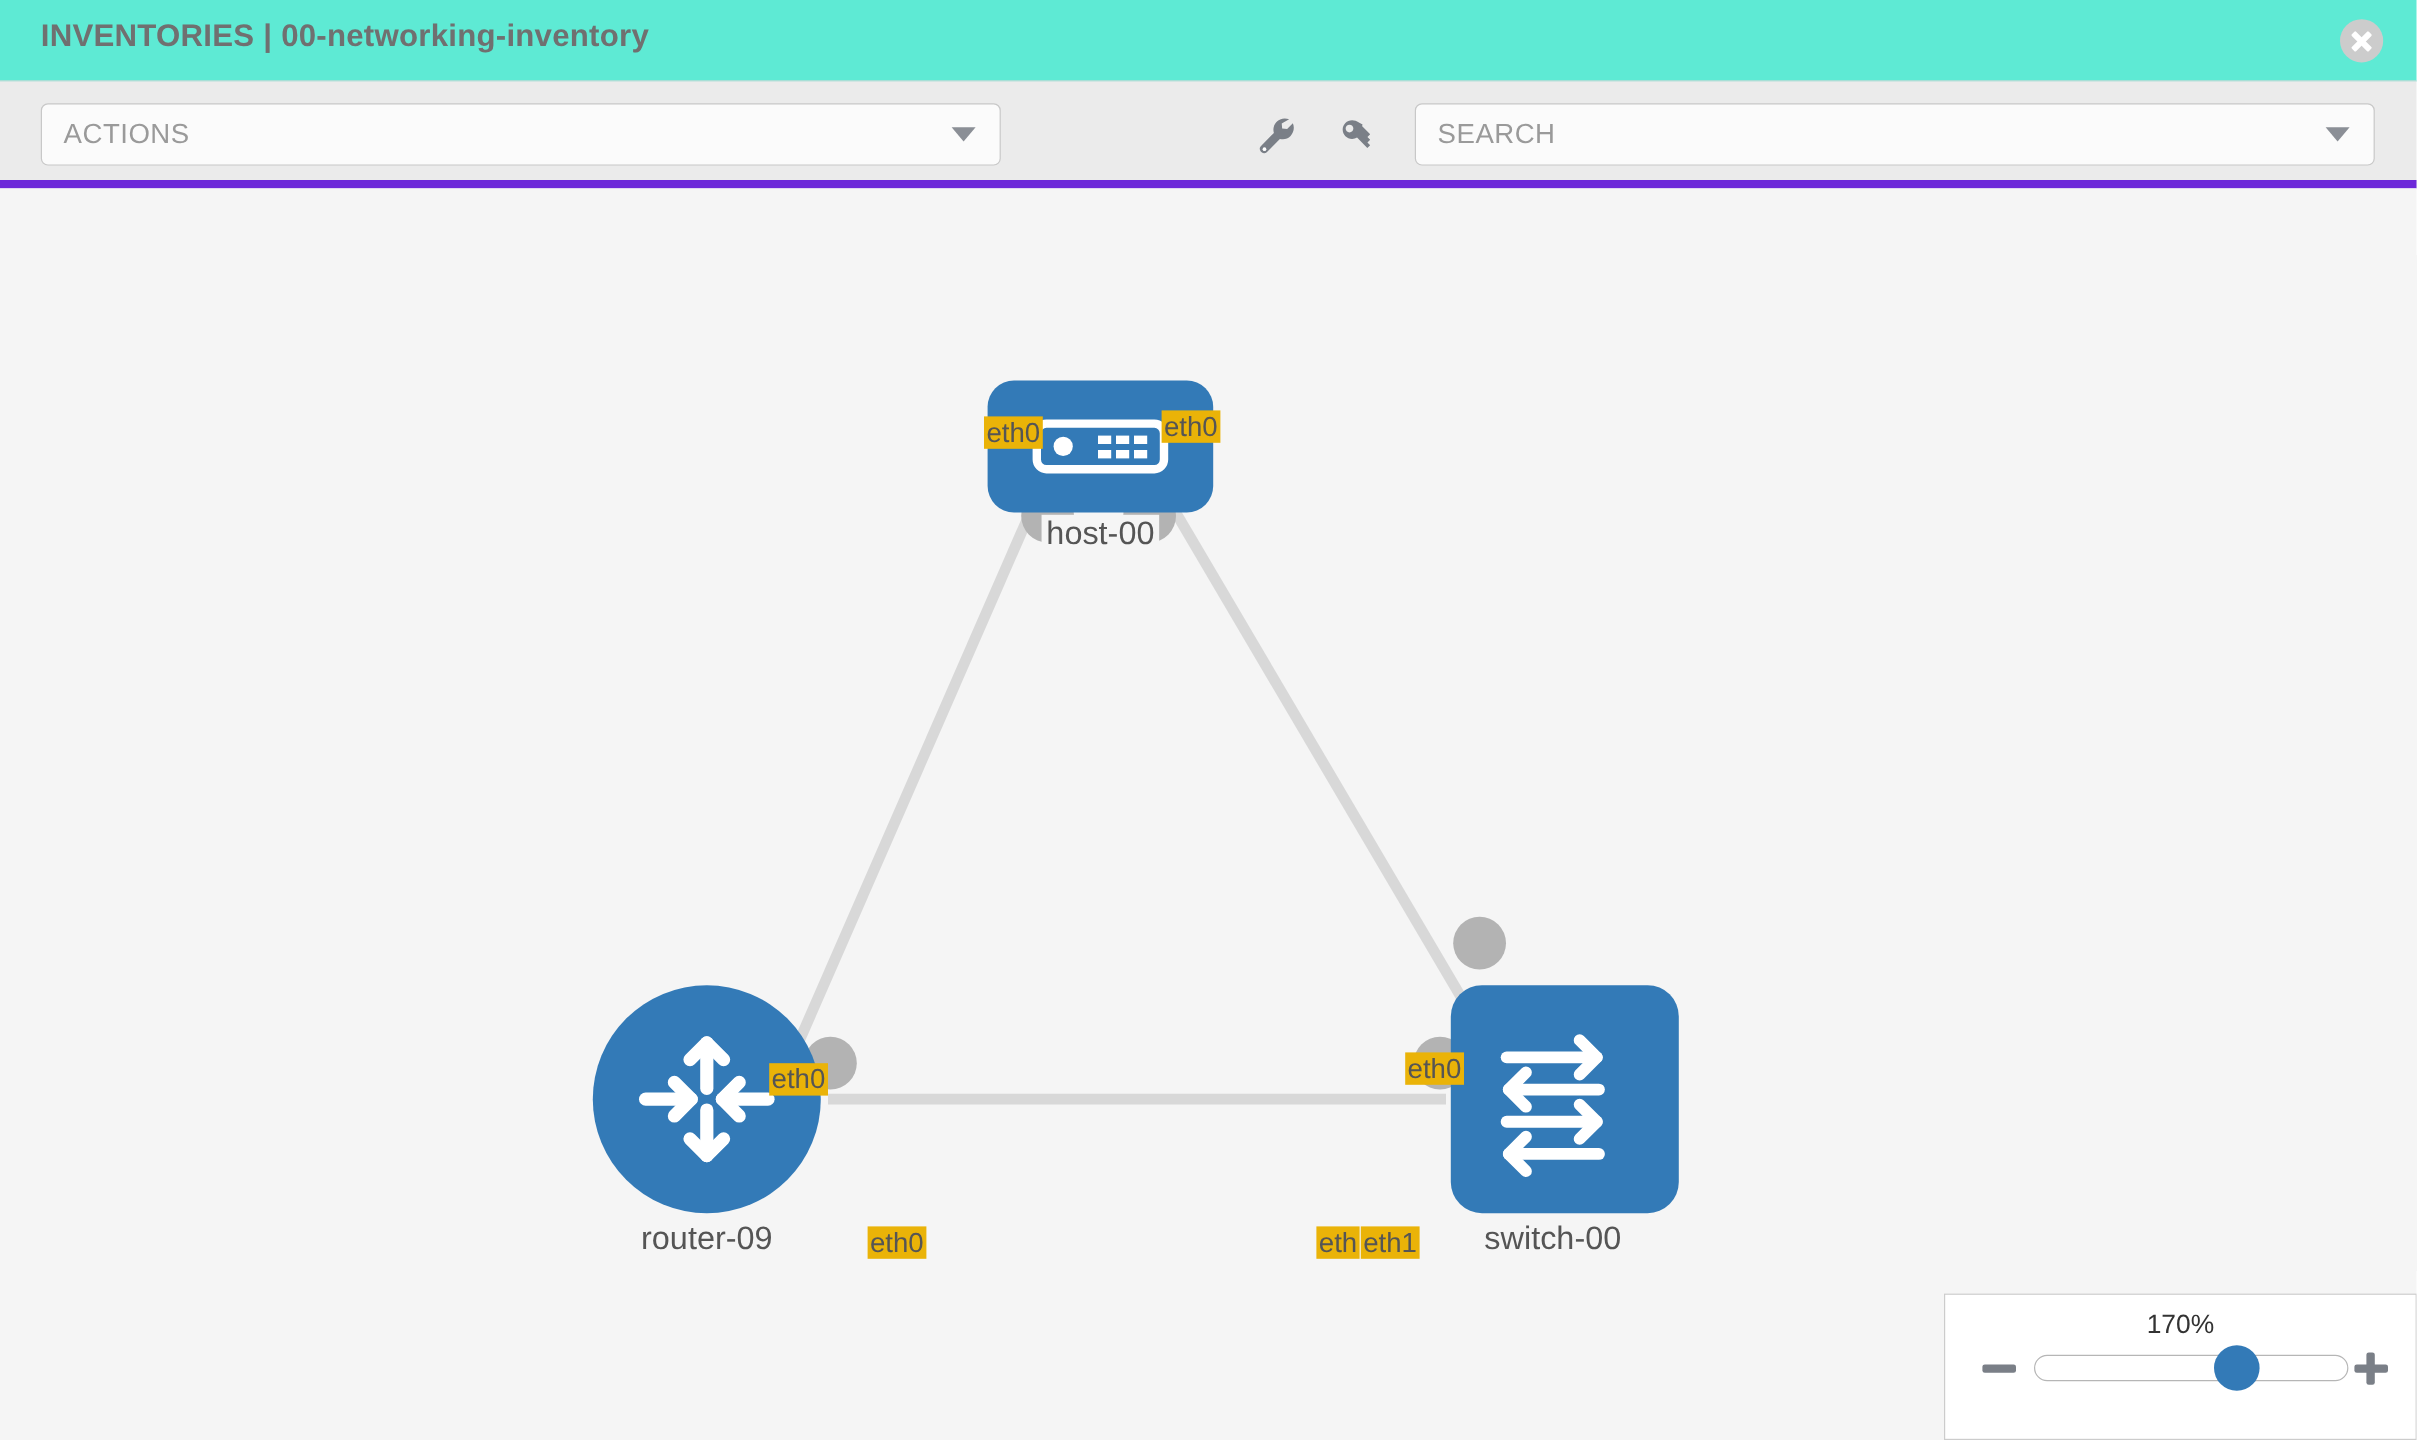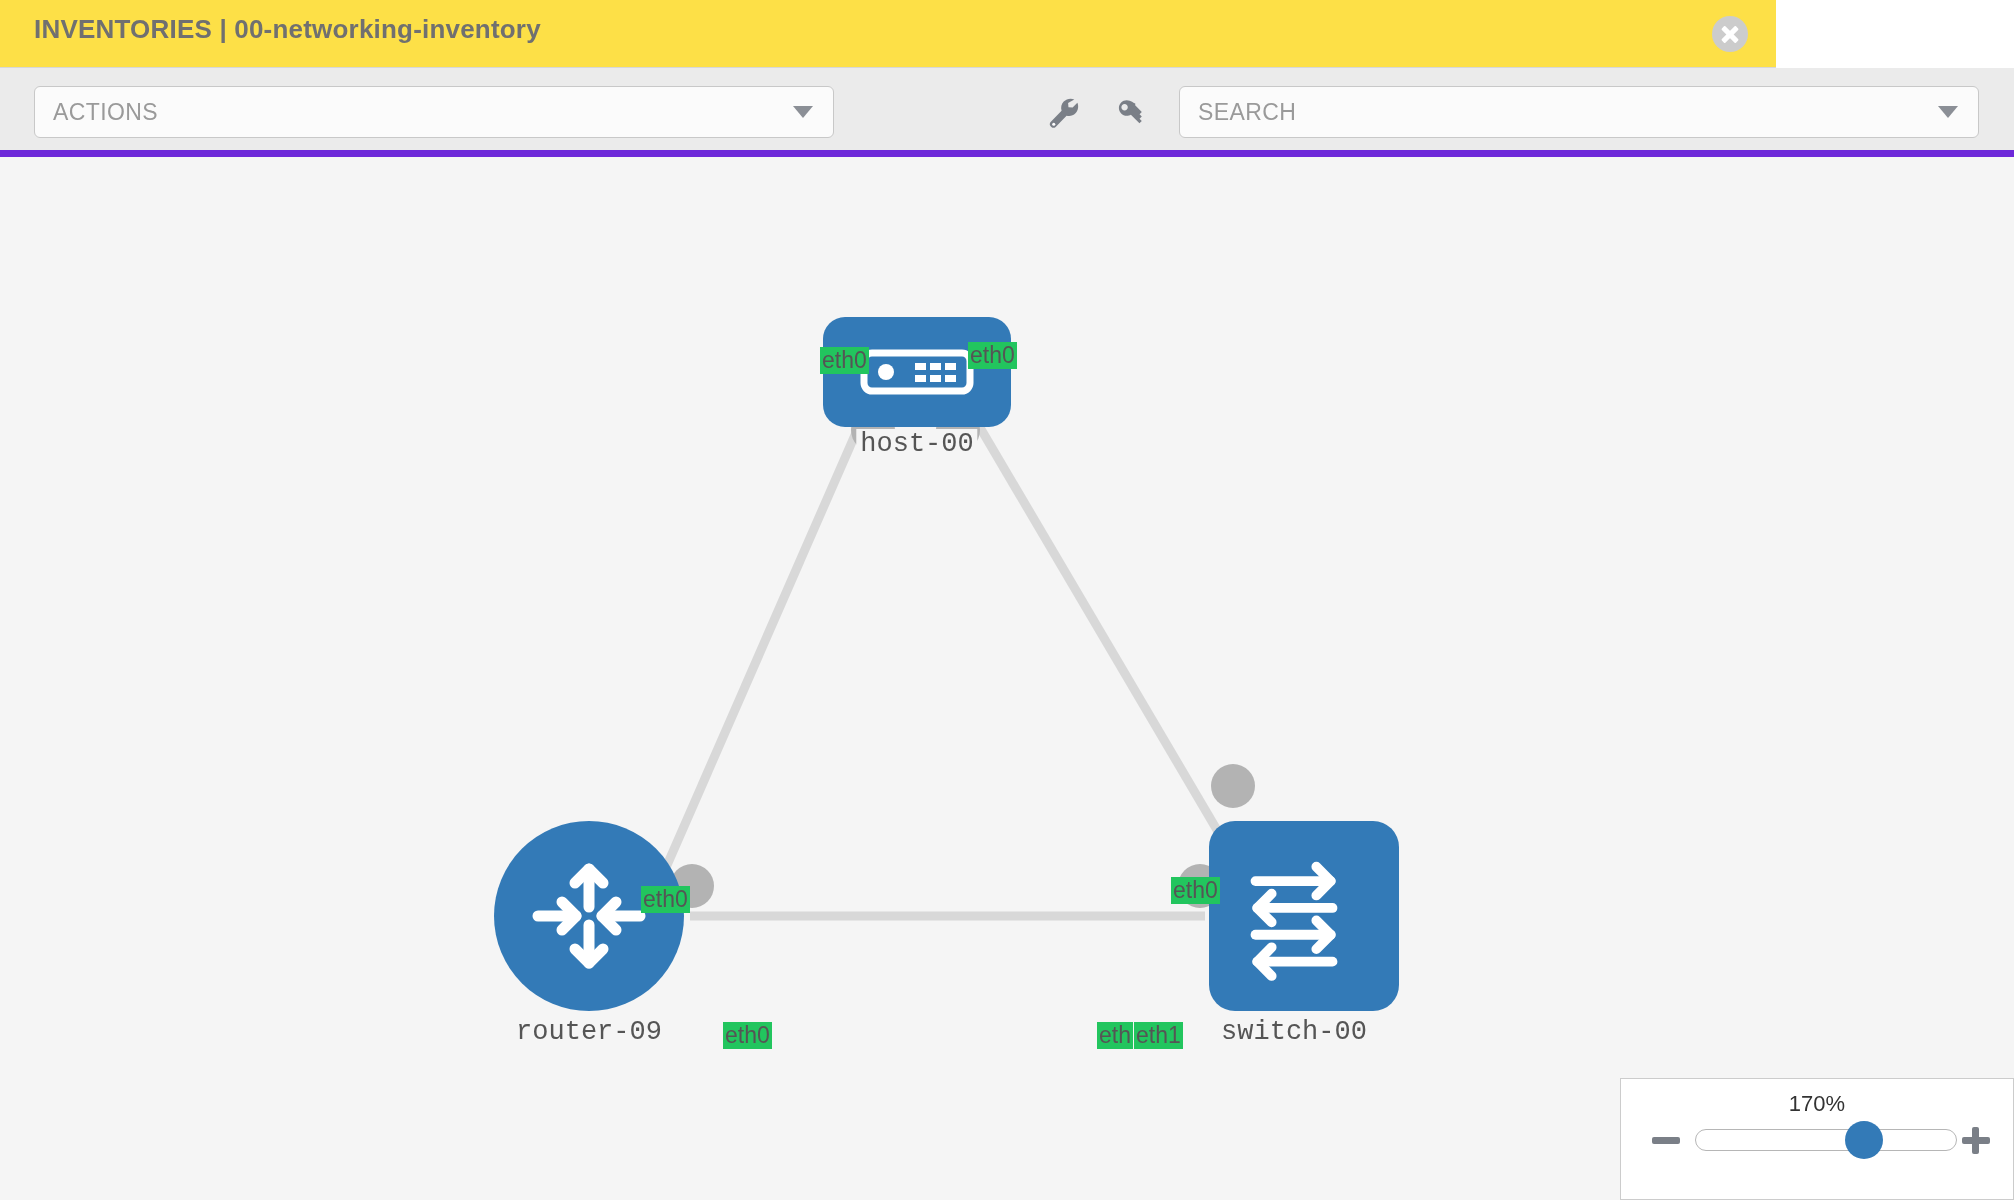--- a/index.html
+++ b/index.html
@@ -13,23 +13,23 @@
     width: 2014px;
     height: 1200px;
     overflow: hidden;
     background: #ffffff;
   }
 
   
   .header {
     position: absolute;
     left: 0; top: 0;
-    width: 1776px;
+    width: 2014px;
     height: 68px;
-    background: #fde047;
+    background: #5eead4;
     border-bottom: 1px solid #d7d7d7;
     box-sizing: border-box;
   }
   .page-title {
     position: absolute;
     left: 34px;
     top: 14px;
     font-size: 26px;
     font-weight: bold;
     color: #707070;
@@ -144,21 +144,20 @@
     position: absolute;
     top: 100%;
     left: 50%;
     transform: translateX(-50%);
     margin-top: 6px;
     font-size: 27px;
     color: #555555;
     background: #f5f5f5;
     padding: 0 4px;
     white-space: nowrap;
-    font-family: Liberation Mono, monospace;
   }
 
   
   #node-host { left: 823px; top: 160px; width: 188px; height: 110px; }
   #node-host .node-shape { width: 188px; height: 110px; border-radius: 22px; }
   #node-host .node-label { margin-top: 2px; }
 
   
   #node-router { left: 494px; top: 664px; width: 190px; height: 190px; }
   #node-router .node-shape { width: 190px; height: 190px; border-radius: 50%; }
@@ -172,21 +171,21 @@
     left: 0; top: 0;
     width: 100%;
     height: 100%;
   }
 
   
   .iface-label {
     position: absolute;
     font-size: 23px;
     color: #555555;
-    background: #22c55e;
+    background: #eab308;
     padding: 0 2px;
     white-space: nowrap;
   }
 
   
   .zoom-panel {
     position: absolute;
     left: 1620px;
     top: 1078px;
     width: 394px;

